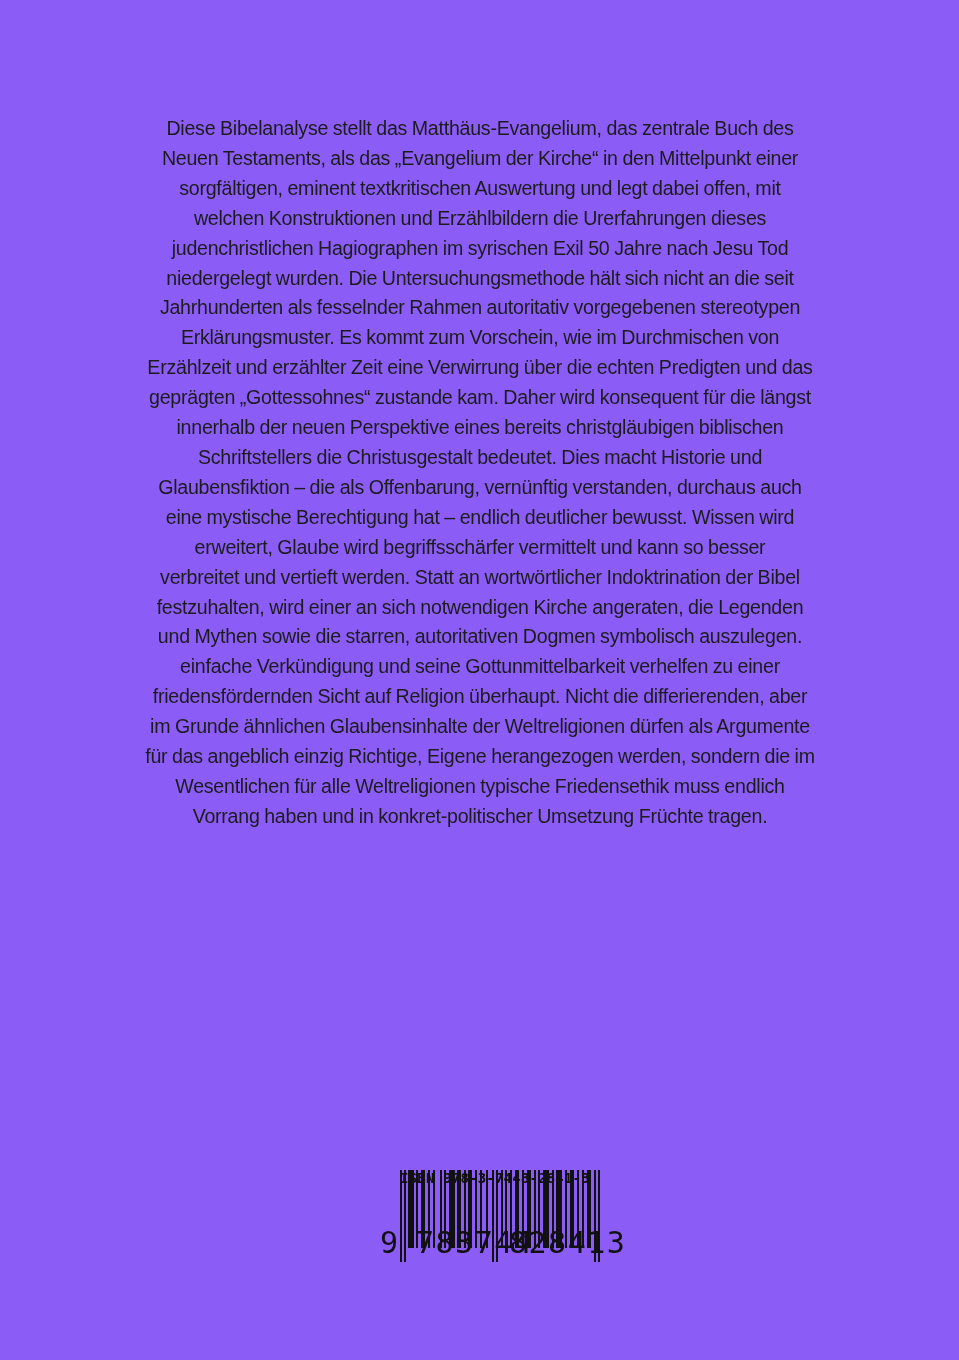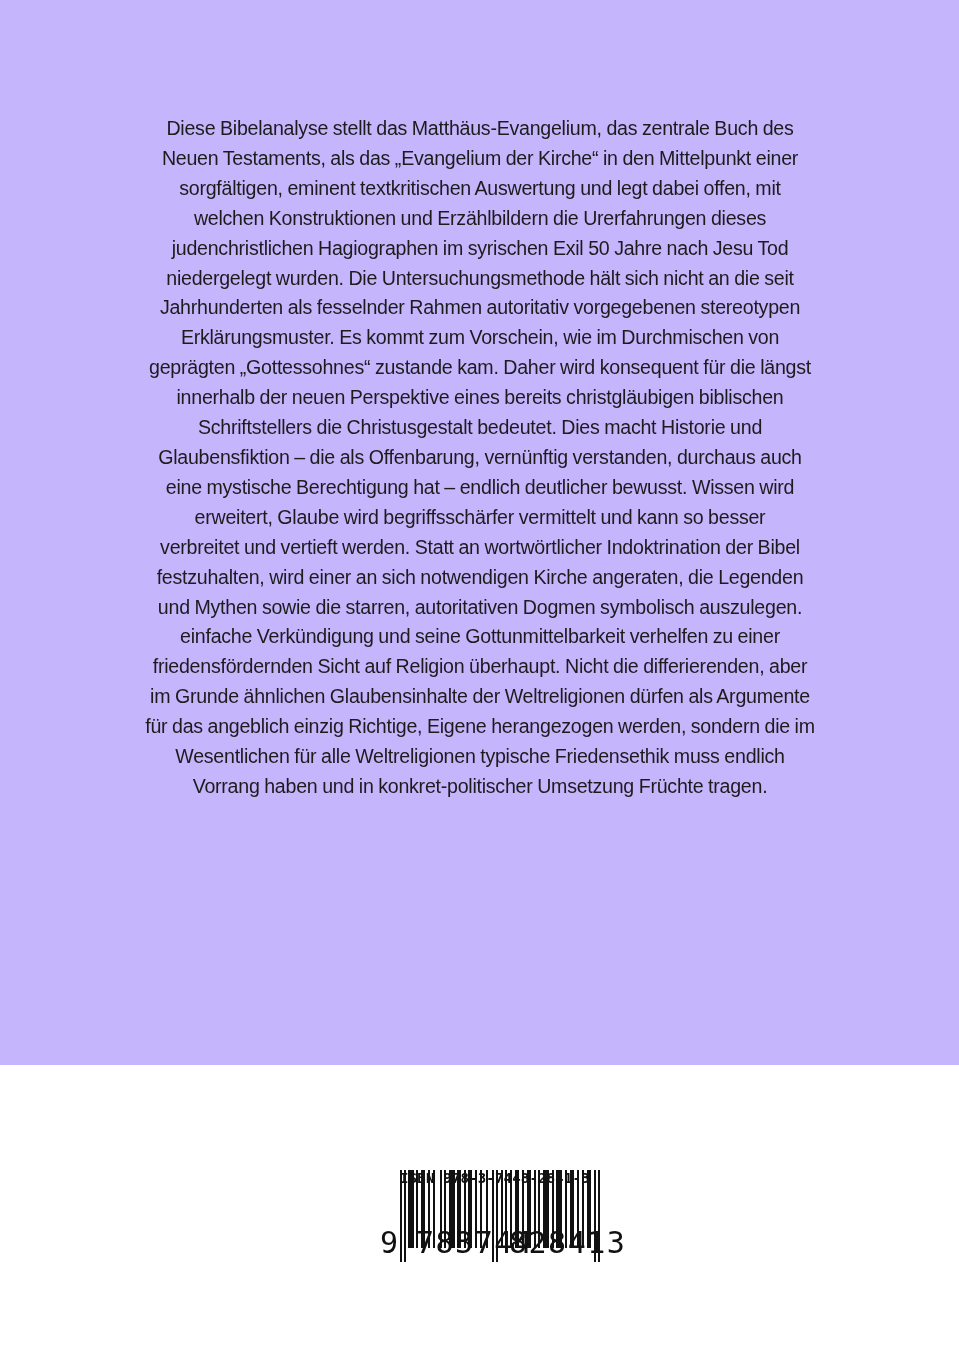--- a/index.html
+++ b/index.html
@@ -12,22 +12,22 @@
     height: 1360px;
     position: relative;
     overflow: hidden;
     font-family: "Liberation Sans", sans-serif;
     color: #1a1a1a;
   }
   .page {
     position: absolute;
     left: 0; top: 0;
     width: 959px;
-    height: 1065px;
-    background: #c4b5fd;
+    height: 1360px;
+    background: #8b5cf6;
   }
   .blurb {
     position: absolute;
     left: 118px;
     top: 114px;
     width: 724px;
     text-align: center;
     font-size: 19.6px;
     line-height: 29.9px;
     letter-spacing: -0.25px;
@@ -85,20 +85,21 @@
 
   <div class="blurb">
     <span class="line">Diese Bibelanalyse stellt das Matthäus-Evangelium, das zentrale Buch des</span>
     <span class="line">Neuen Testaments, als das „Evangelium der Kirche“ in den Mittelpunkt einer</span>
     <span class="line">sorgfältigen, eminent textkritischen Auswertung und legt  dabei offen, mit</span>
     <span class="line">welchen Konstruktionen und Erzählbildern die Urerfahrungen dieses</span>
     <span class="line">judenchristlichen Hagiographen im syrischen Exil 50 Jahre nach Jesu Tod</span>
     <span class="line">niedergelegt wurden. Die Untersuchungsmethode hält sich nicht an die seit</span>
     <span class="line">Jahrhunderten als fesselnder Rahmen autoritativ vorgegebenen stereotypen</span>
     <span class="line">Erklärungsmuster. Es kommt zum Vorschein, wie im Durchmischen von</span>
+    <span class="line">Erzählzeit und erzählter Zeit eine Verwirrung über die echten Predigten und das</span>
     <span class="line">geprägten „Gottessohnes“ zustande kam. Daher wird konsequent für die längst</span>
     <span class="line">innerhalb der neuen Perspektive eines bereits christgläubigen biblischen</span>
     <span class="line">Schriftstellers die Christusgestalt bedeutet. Dies macht Historie und</span>
     <span class="line">Glaubensfiktion – die als Offenbarung, vernünftig verstanden, durchaus auch</span>
     <span class="line">eine mystische Berechtigung hat – endlich deutlicher bewusst. Wissen wird</span>
     <span class="line">erweitert, Glaube wird begriffsschärfer vermittelt und kann so besser</span>
     <span class="line">verbreitet und vertieft werden. Statt an wortwörtlicher Indoktrination der Bibel</span>
     <span class="line">festzuhalten, wird einer an sich notwendigen Kirche angeraten, die Legenden</span>
     <span class="line">und Mythen sowie die starren, autoritativen Dogmen symbolisch auszulegen.</span>
     <span class="line">einfache Verkündigung und seine Gottunmittelbarkeit verhelfen zu einer</span>

